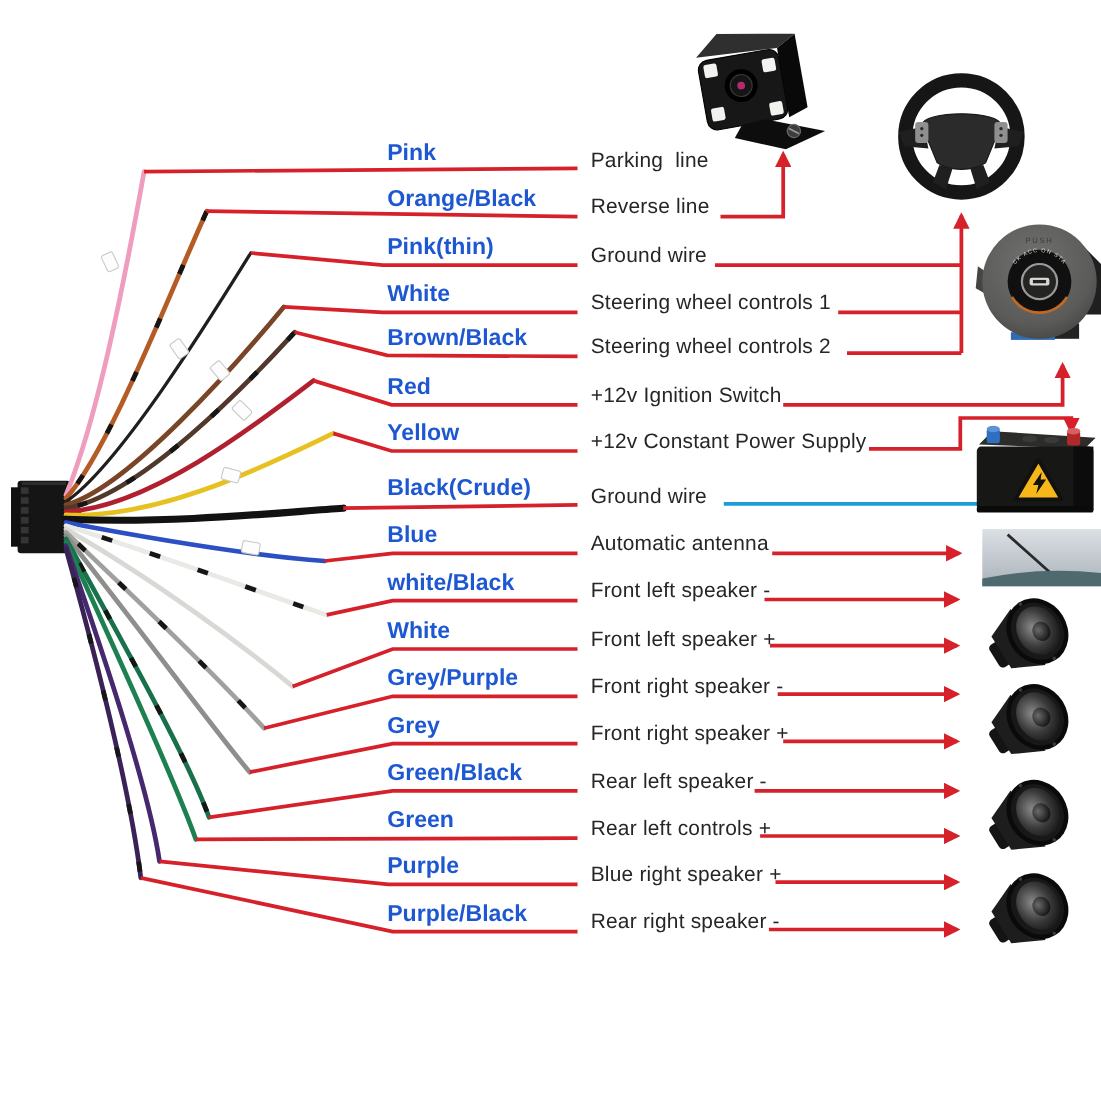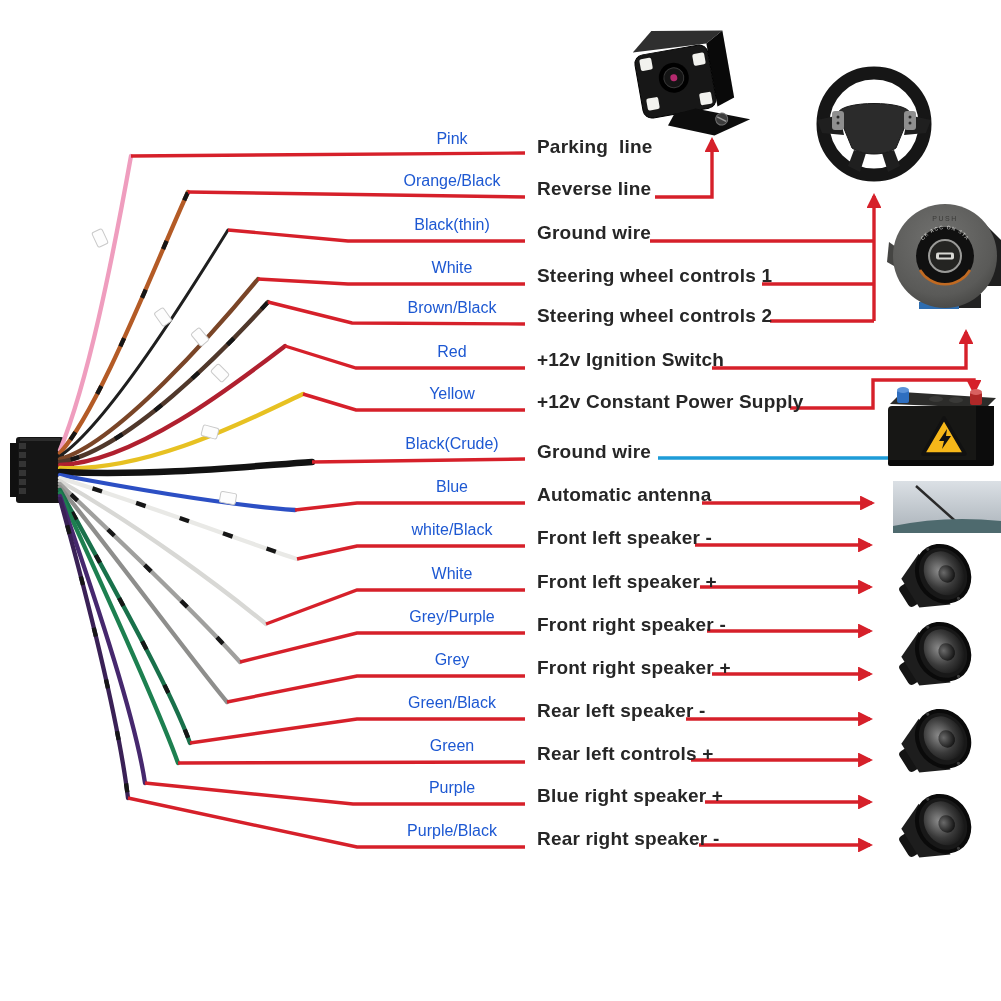--- a/index.html
+++ b/index.html
@@ -1,23 +1,23 @@
 <!DOCTYPE html>
 <html style="--accent-red: #d6202a; --accent-blue: #1e9cd8; --label-blue: #1d58d2; --text-dark: #262626;"><head>
 <meta charset="utf-8">
 <style>
   html,body{margin:0;padding:0;background:#fff;}
   .stage{position:relative;width:1001px;height:1001px;background:#fff;overflow:hidden;
          font-family:"Liberation Sans",sans-serif;}
   .stage svg{position:absolute;left:0;top:0;}
   .row{position:absolute;left:0;width:100%;height:0;}
-  .wlabel{position:absolute;left:352px;width:200px;bottom:3px;text-align:center;
-          font-size:16px;font-weight:normal;color:var(--label-blue);white-space:nowrap;line-height:26px;}
+  .wlabel{position:absolute;left:352px;width:200px;bottom:3px;text-align:left;
+          font-size:21px;font-weight:bold;color:var(--label-blue);white-space:nowrap;line-height:26px;}
   .wdesc{position:absolute;left:537px;top:-19px;font-size:19px;color:var(--text-dark);
-         white-space:pre;line-height:22px;letter-spacing:.2px;font-weight:bold;}
+         white-space:pre;line-height:22px;letter-spacing:.2px;}
   .redline{stroke:var(--accent-red);stroke-width:3.4;fill:none;stroke-linejoin:miter;}
   .blueline{stroke:var(--accent-blue);stroke-width:3.4;fill:none;}
   .redfill{fill:var(--accent-red);}
   .bluefill{fill:var(--accent-blue);}
   .wire{fill:none;stroke-linecap:round;}
   .band{fill:none;stroke:#161616;stroke-linecap:butt;}
   .tag{fill:#fdfdfd;stroke:#c9c9c9;stroke-width:1;}
   .plus{fill:var(--accent-red);font-size:22px;font-weight:bold;}
   .tinytext{fill:#d9d9d6;font-size:5px;letter-spacing:1px;}
 </style>
@@ -242,21 +242,21 @@
 
 <div class="row" style="top:155px">
   <div class="wlabel">Pink</div>
   <div class="wdesc">Parking  line</div>
 </div>
 <div class="row" style="top:197px">
   <div class="wlabel">Orange/Black</div>
   <div class="wdesc">Reverse line</div>
 </div>
 <div class="row" style="top:241px">
-  <div class="wlabel">Black(thin)</div>
+  <div class="wlabel">Pink(thin)</div>
   <div class="wdesc">Ground wire</div>
 </div>
 <div class="row" style="top:284px">
   <div class="wlabel">White</div>
   <div class="wdesc">Steering wheel controls 1</div>
 </div>
 <div class="row" style="top:324px">
   <div class="wlabel">Brown/Black</div>
   <div class="wdesc">Steering wheel controls 2</div>
 </div>

